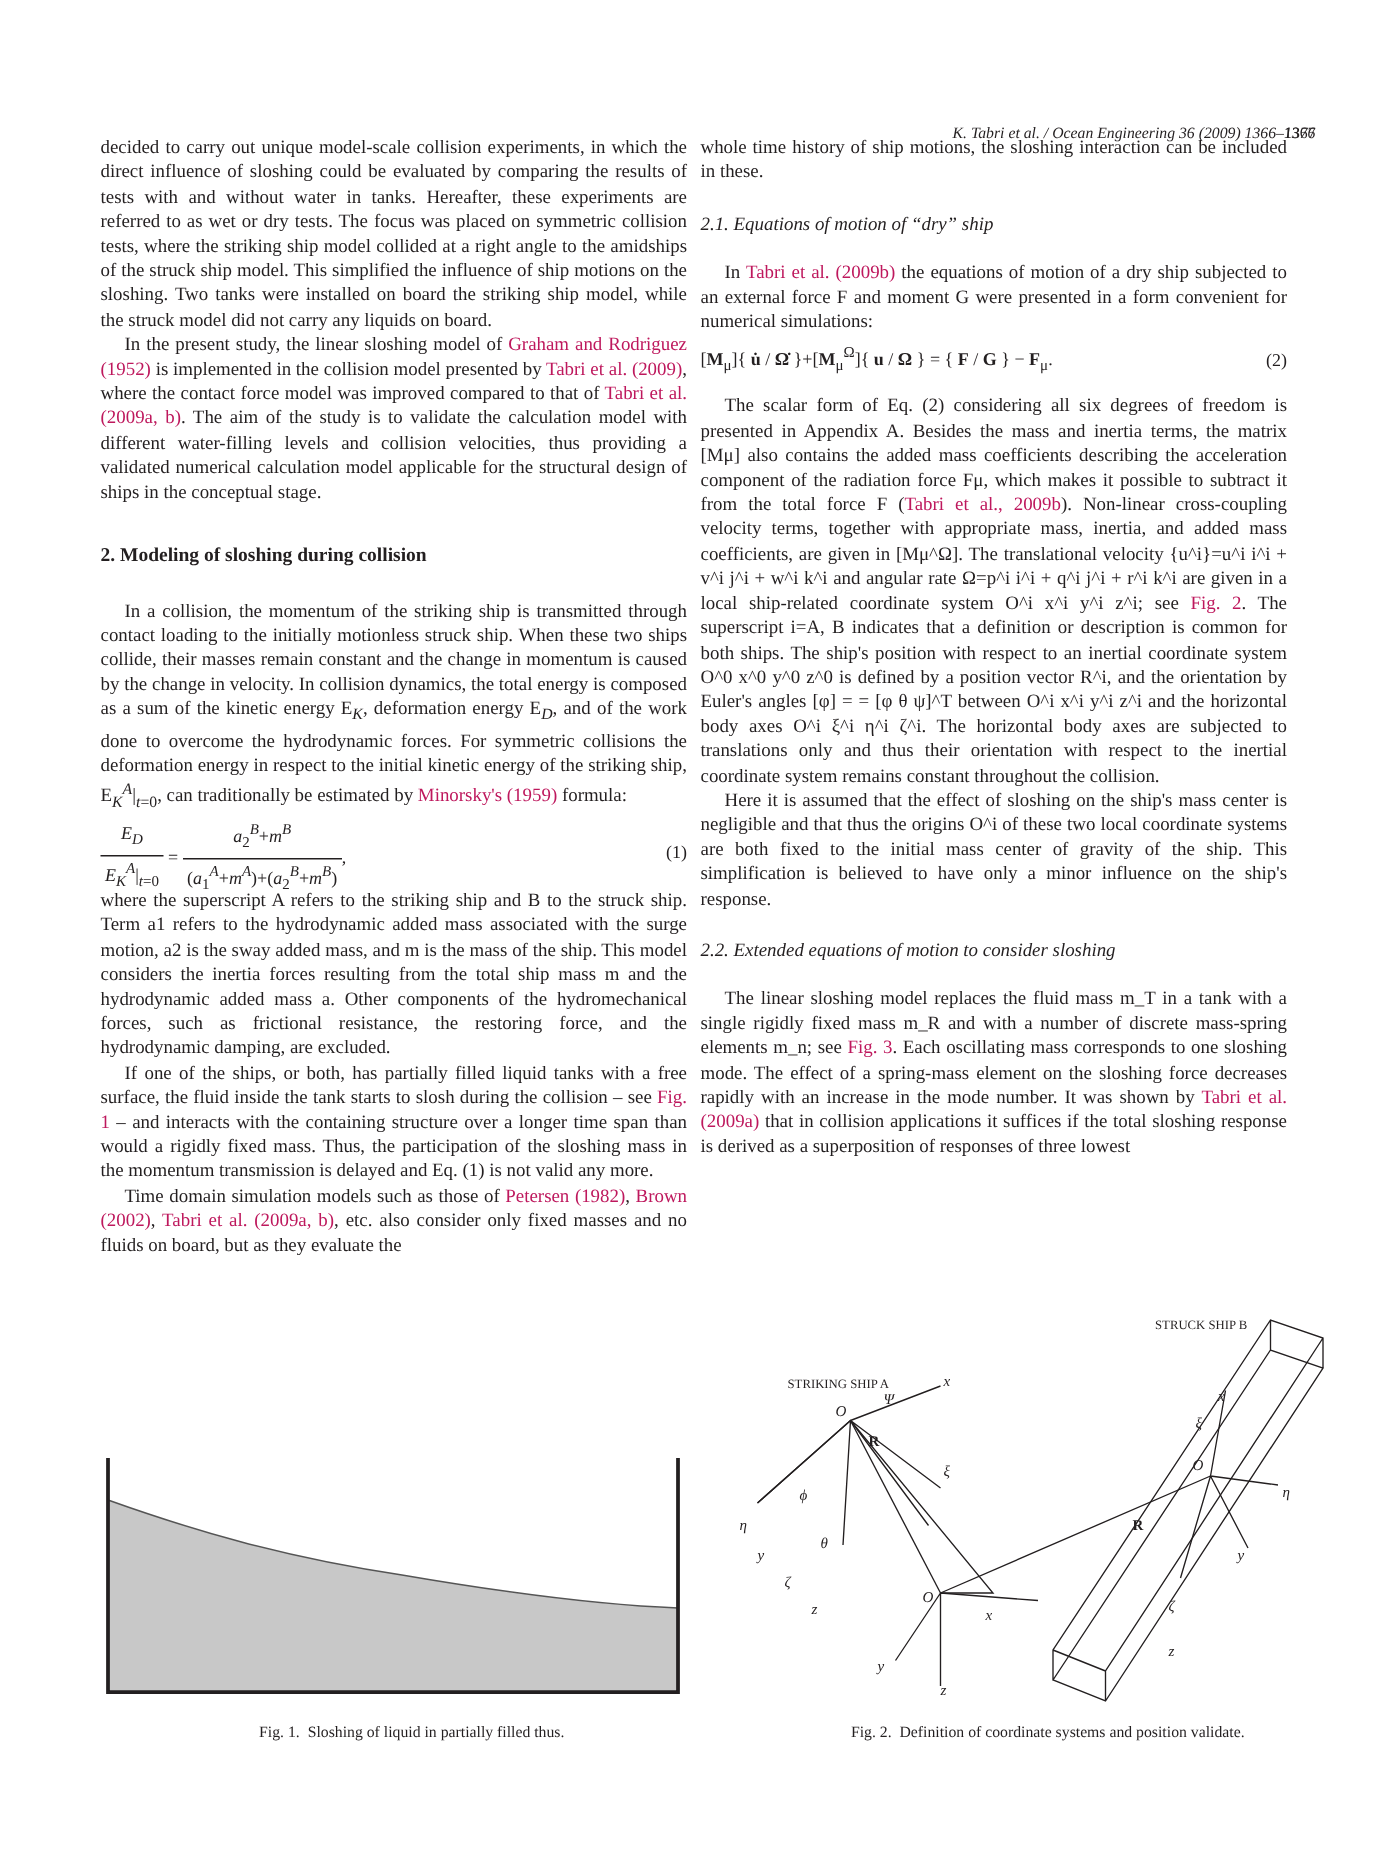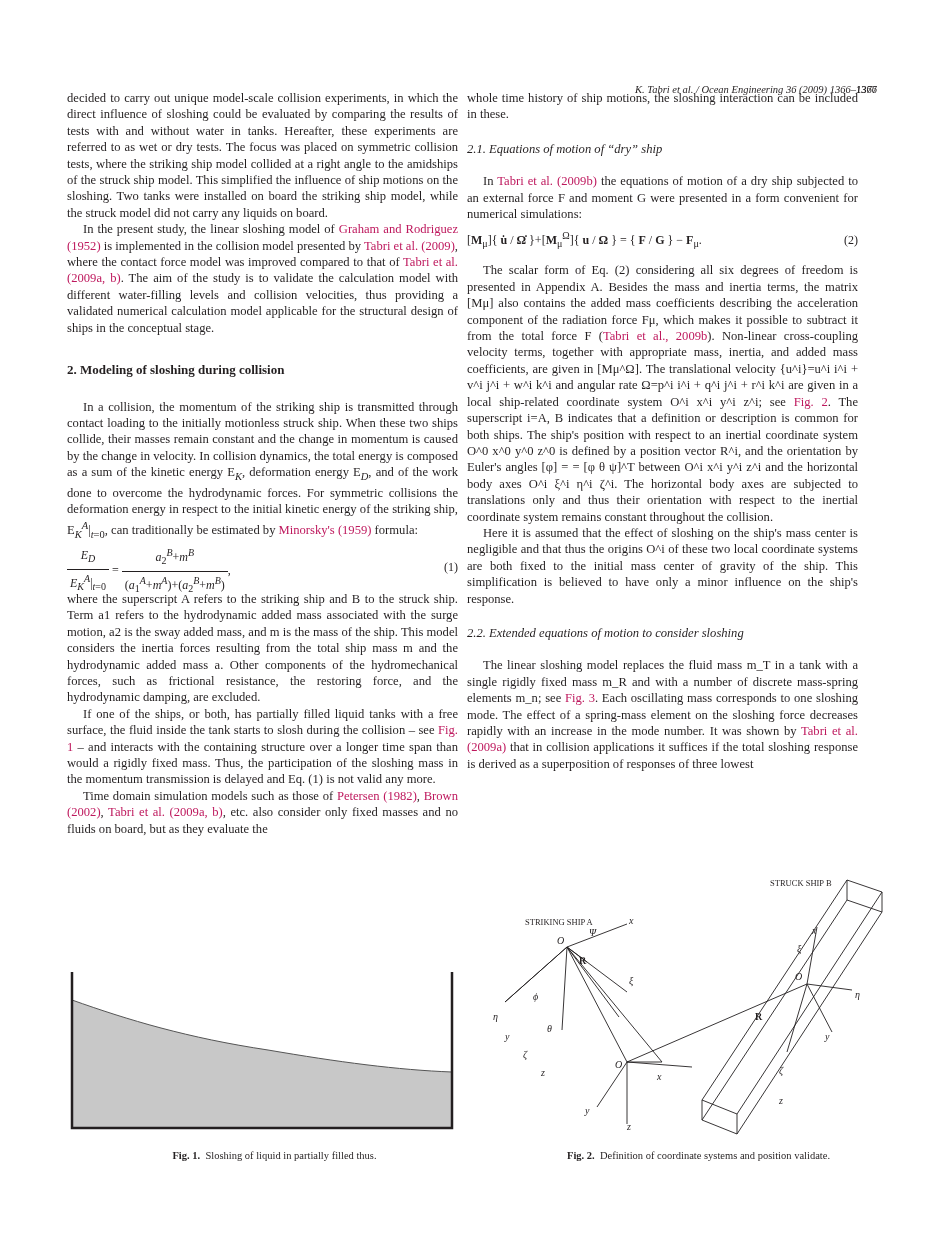--- a/index.html
+++ b/index.html
@@ -18,21 +18,21 @@
   .subsec-head { font-style: italic; font-size: 12.6px; margin: 18px 0 16px 0; }
   .eq { position: relative; height: 44px; margin: 2px 0 2px 0; font-size: 12px; }
   .eq .num { position: absolute; right: 0; top: 14px; }
   .eq .body { position: absolute; left: 0; top: 0; }
   .frac { display: inline-block; vertical-align: middle; text-align: center; }
   .frac .top { display: block; border-bottom: 1px solid #231f20; padding: 0 3px 1px 3px; }
   .frac .bot { display: block; padding: 1px 3px 0 3px; }
   .fig1 { position: absolute; left: 68px; top: 970px; width: 388px; height: 162px; }
   .fig2 { position: absolute; left: 487px; top: 872px; width: 398px; height: 268px; }
   .caption { position: absolute; font-size: 10.5px; text-align: center; }
-  .caption b { font-weight: bold; padding-left: 25px; }
+  .caption b { font-weight: normal; padding-left: 25px; }
   .cap1 { left: 68px; width: 388px; top: 1150px; }
   .cap2 { left: 487px; width: 398px; top: 1150px; }
   svg text { font-family: "Liberation Serif", serif; }
 </style>
 </head>
 <body>
 
 <div class="running-head">
   <span class="journal">K. Tabri et al. / Ocean Engineering 36 (2009) 1366–1376</span>
   <span class="pageno">1367</span>

